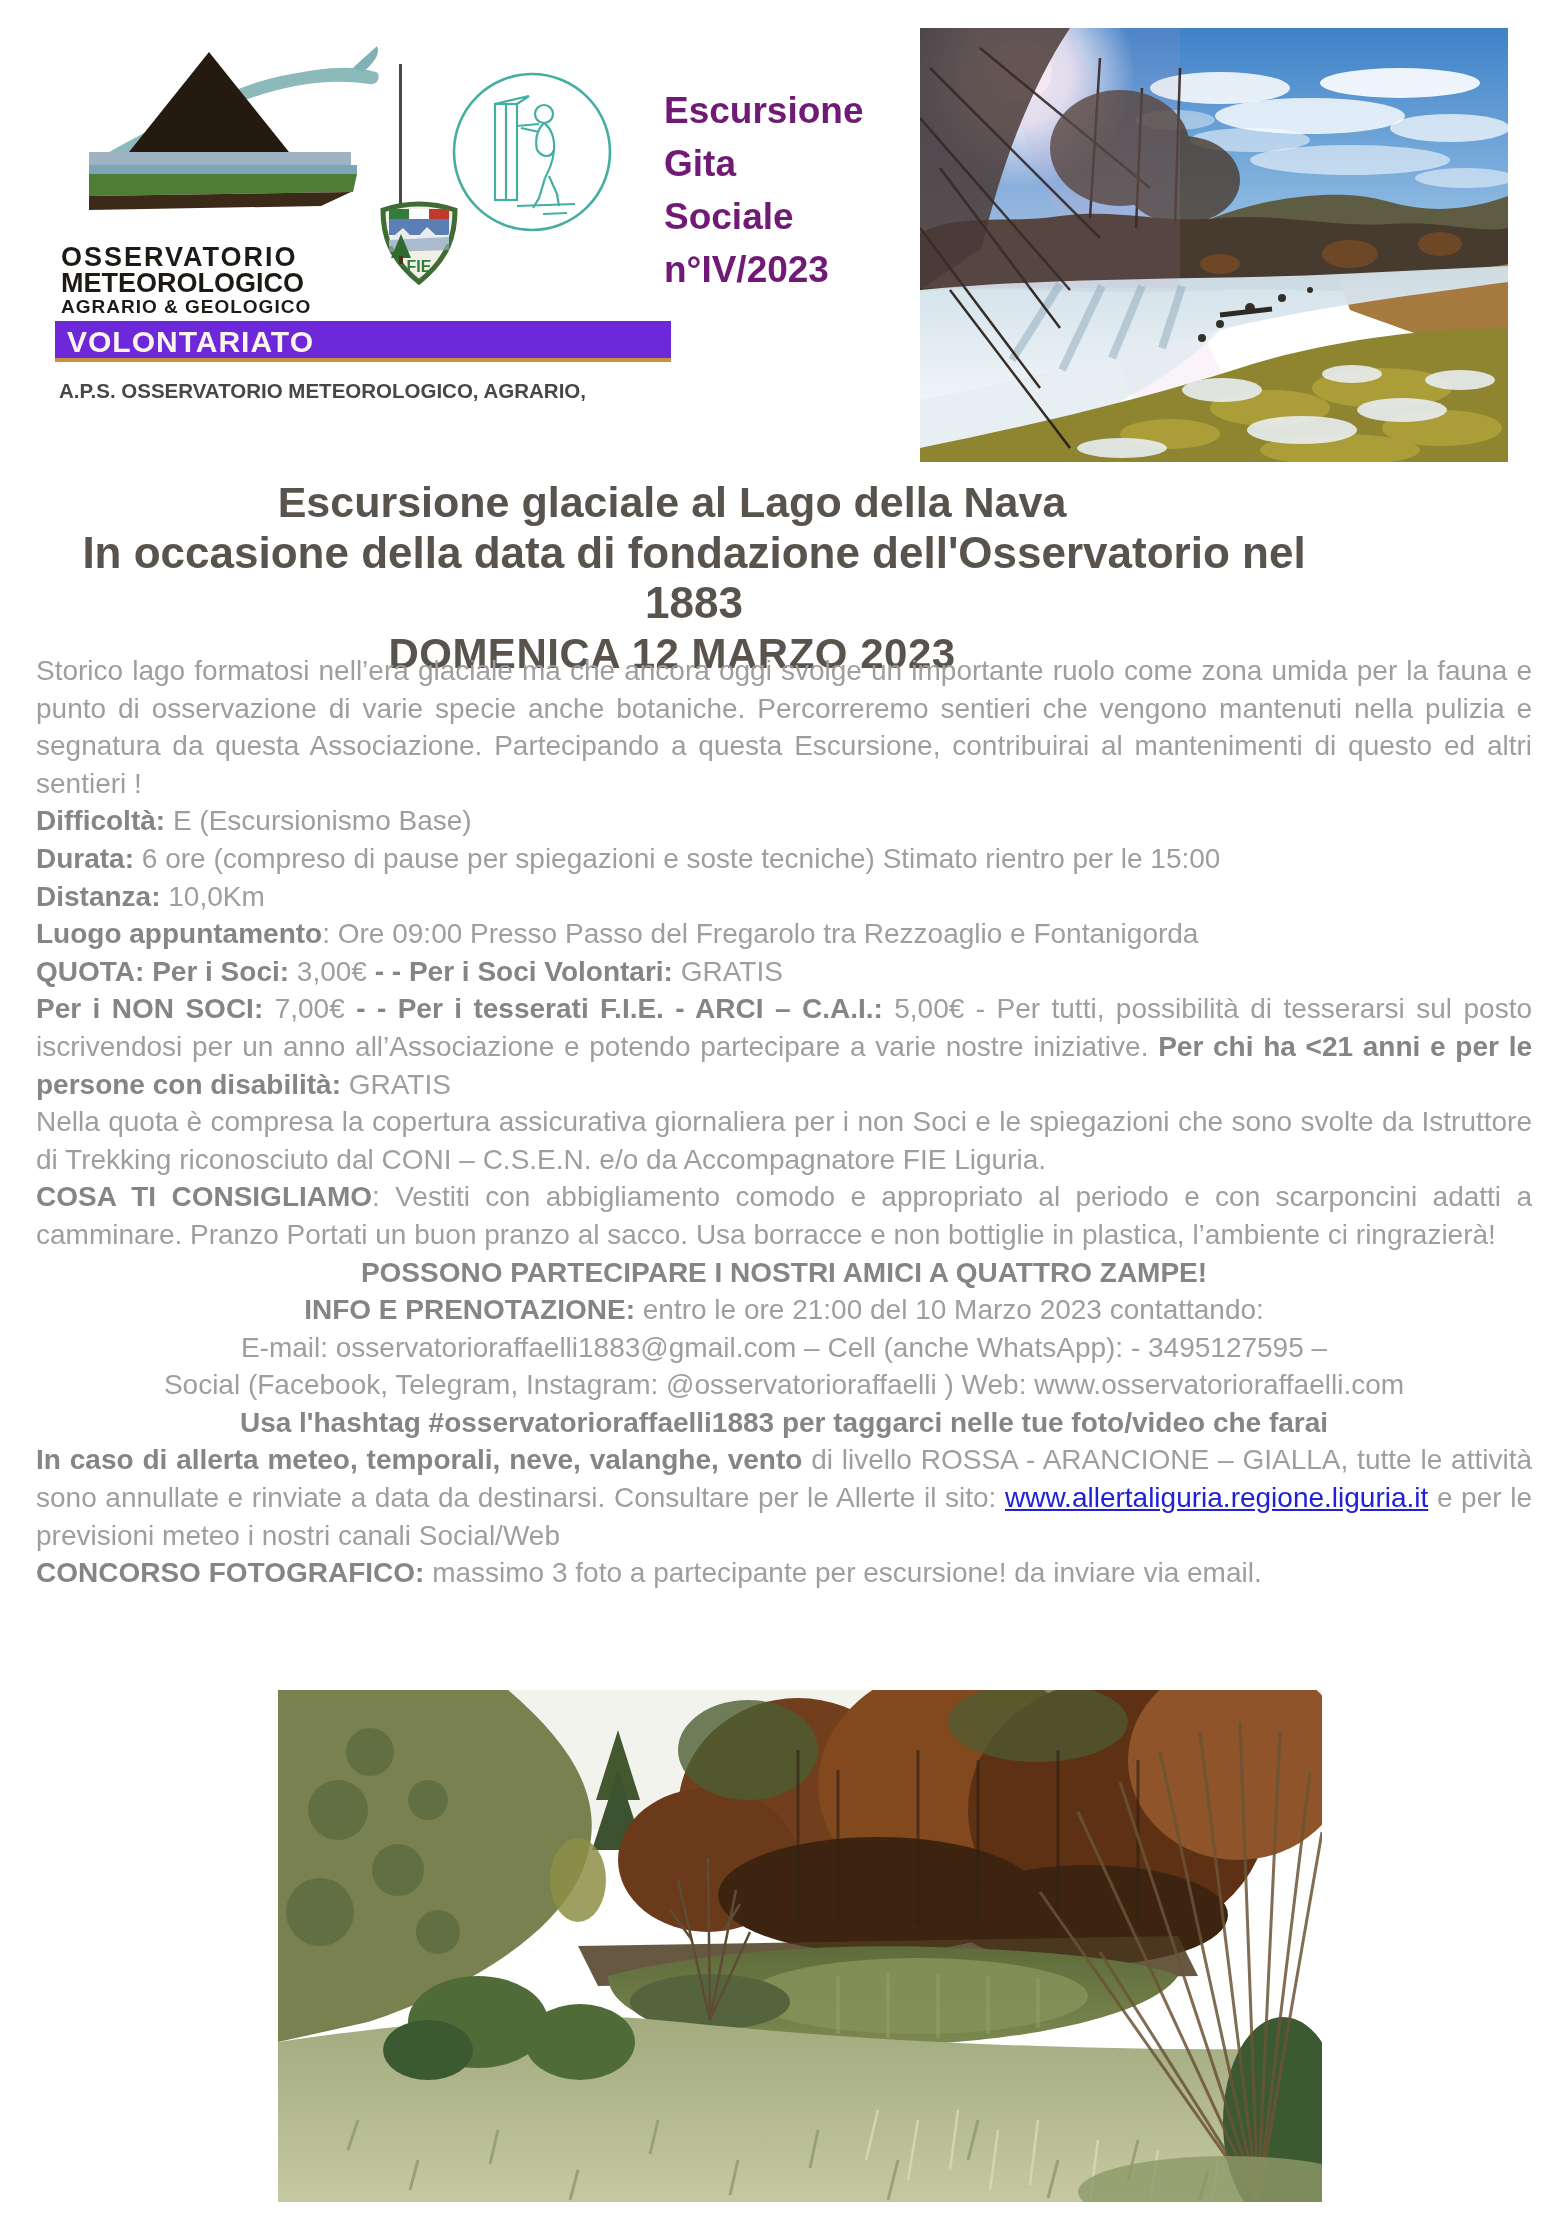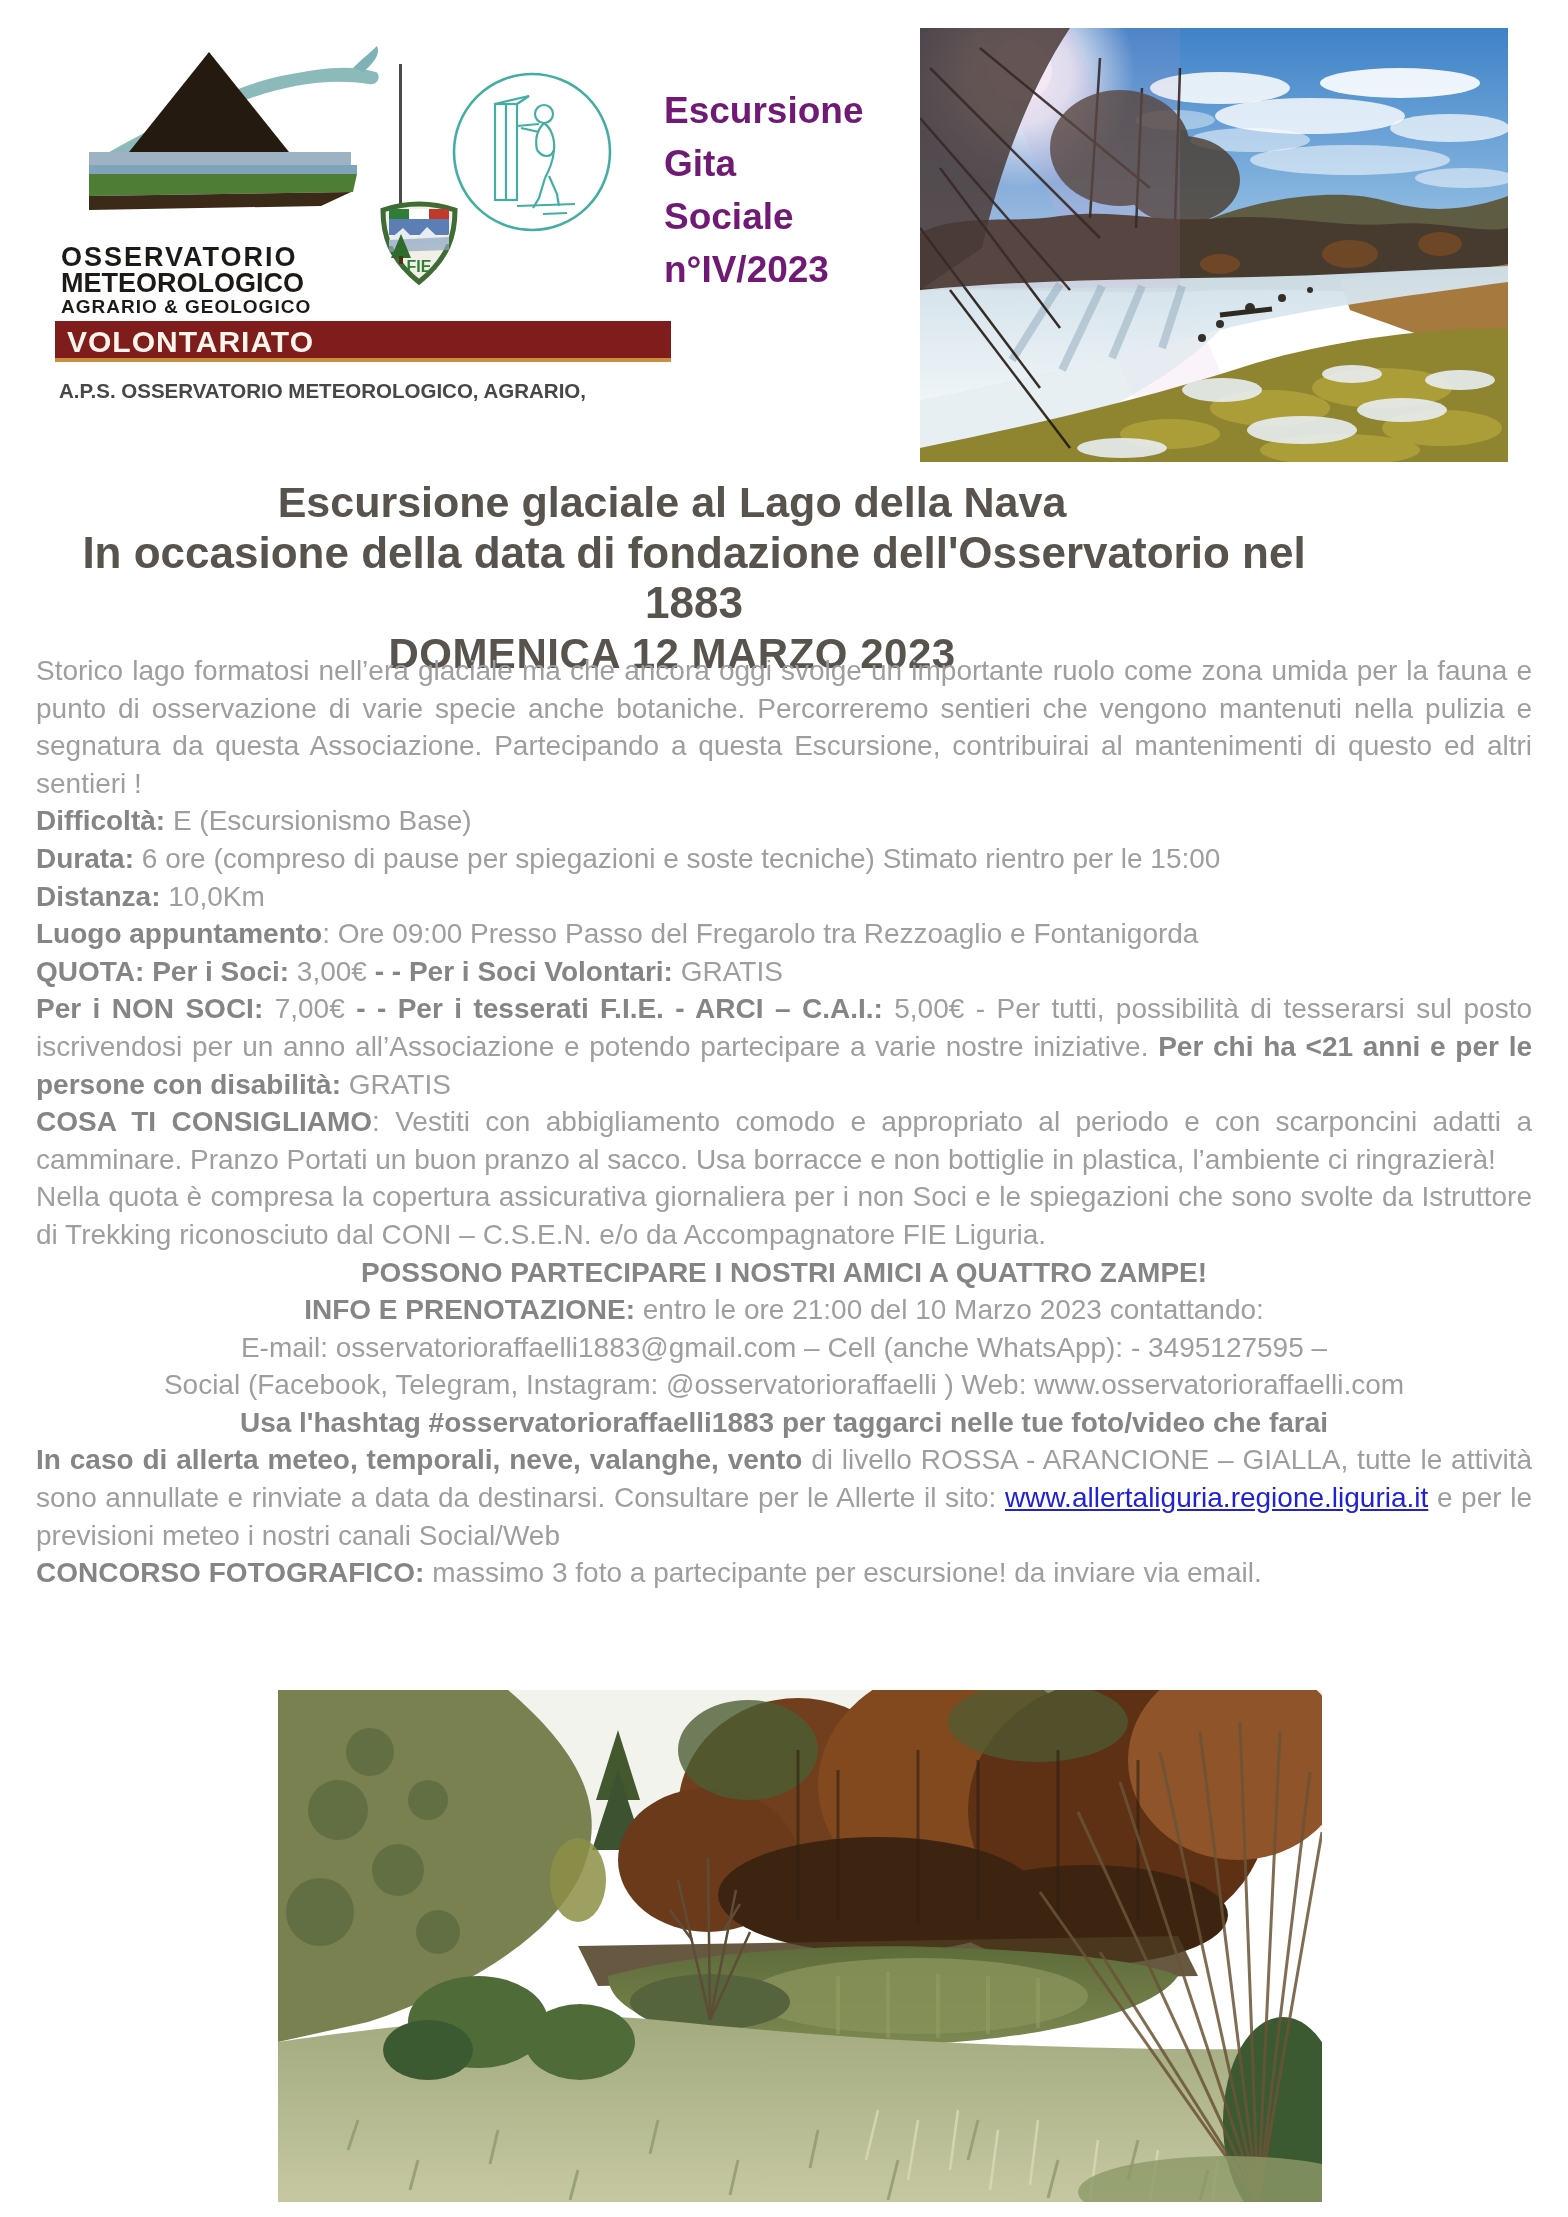--- a/index.html
+++ b/index.html
@@ -13,21 +13,21 @@
   .logo-name{left:6px;top:216px;color:#1d1a16;font-weight:bold;}
   .ln1{font-size:27px;line-height:26px;letter-spacing:2px;}
   .ln2{font-size:27px;line-height:26px;letter-spacing:0px;}
   .ln3{font-size:19px;line-height:22px;letter-spacing:1px;}
   .ln4{font-size:19px;line-height:22px;letter-spacing:2.5px;}
   #logo-divider{left:344px;top:36px;width:3px;height:182px;background:#4a4a4a;}
   #stamp{left:392px;top:38px;}
   #fie-shield{left:324px;top:172px;}
   #section-title{left:0;top:240px;width:616px;text-align:center;font-size:33px;
       font-weight:bold;color:#1d1d1d;letter-spacing:1px;}
-  #banner{left:0;top:293px;width:616px;height:41px;background:#7f1d1d;
+  #banner{left:0;top:293px;width:616px;height:41px;background:#6d28d9;
       border-bottom:4px solid #C9913F;color:#fdf5ec;font-size:30px;font-weight:bold;
       line-height:41px;padding-left:12px;box-sizing:border-box;letter-spacing:1px;}
   #aps{left:4px;top:350px;font-size:20.5px;font-weight:bold;color:#474747;line-height:26px;}
 
   
   #event-badge{left:664px;top:84px;width:256px;text-align:left;font-size:37px;
       font-weight:bold;color:#701a75;line-height:53px;}
 
   
   #photo-top{left:920px;top:28px;width:588px;height:434px;}
@@ -229,23 +229,23 @@
   <p><b>Durata:</b><span> 6 ore (compreso di pause per spiegazioni e soste tecniche) Stimato rientro per le 15:00</span></p>
 
   <p><b>Distanza:</b><span> 10,0Km</span></p>
 
   <p><b>Luogo appuntamento</b><span>: Ore 09:00 Presso Passo del Fregarolo tra Rezzoaglio e Fontanigorda</span></p>
 
   <p><b>QUOTA: Per i Soci:</b><span> 3,00€ </span><b>- - Per i Soci Volontari:</b><span> GRATIS</span></p>
 
   <p class="just"><b>Per i NON SOCI:</b><span> 7,00€ </span><b>- - Per i tesserati F.I.E. - ARCI – C.A.I.:</b><span> 5,00€ - Per tutti, possibilità di tesserarsi sul posto iscrivendosi per un anno all’Associazione e potendo partecipare a varie nostre iniziative. </span><b>Per chi ha &lt;21 anni e per le persone con disabilità:</b><span> GRATIS</span></p>
 
+  <p class="just"><span>Nella quota è compresa la copertura assicurativa giornaliera per i non Soci e le spiegazioni che sono svolte da Istruttore di Trekking riconosciuto dal CONI – C.S.E.N. e/o da Accompagnatore FIE Liguria.</span></p>
+
   <p class="just"><b>COSA TI CONSIGLIAMO</b><span>: Vestiti con abbigliamento comodo e appropriato al periodo e con scarponcini adatti a camminare. Pranzo Portati un buon pranzo al sacco. Usa borracce e non bottiglie in plastica, l’ambiente ci ringrazierà!</span></p>
-
-  <p class="just"><span>Nella quota è compresa la copertura assicurativa giornaliera per i non Soci e le spiegazioni che sono svolte da Istruttore di Trekking riconosciuto dal CONI – C.S.E.N. e/o da Accompagnatore FIE Liguria.</span></p>
 
   <p class="zampe-line">POSSONO PARTECIPARE I NOSTRI AMICI A QUATTRO ZAMPE!</p>
 
   <p class="center info-line"><b>INFO E PRENOTAZIONE:</b><span> entro le ore 21:00 del 10 Marzo 2023 contattando:</span></p>
 
   <p class="center">E-mail: osservatorioraffaelli1883@gmail.com – Cell (anche WhatsApp): - 3495127595 –</p>
 
   <p class="center">Social (Facebook, Telegram, Instagram: @osservatorioraffaelli ) Web: www.osservatorioraffaelli.com</p>
 
   <p class="hashtag-line">Usa l'hashtag #osservatorioraffaelli1883 per taggarci nelle tue foto/video che farai</p>

